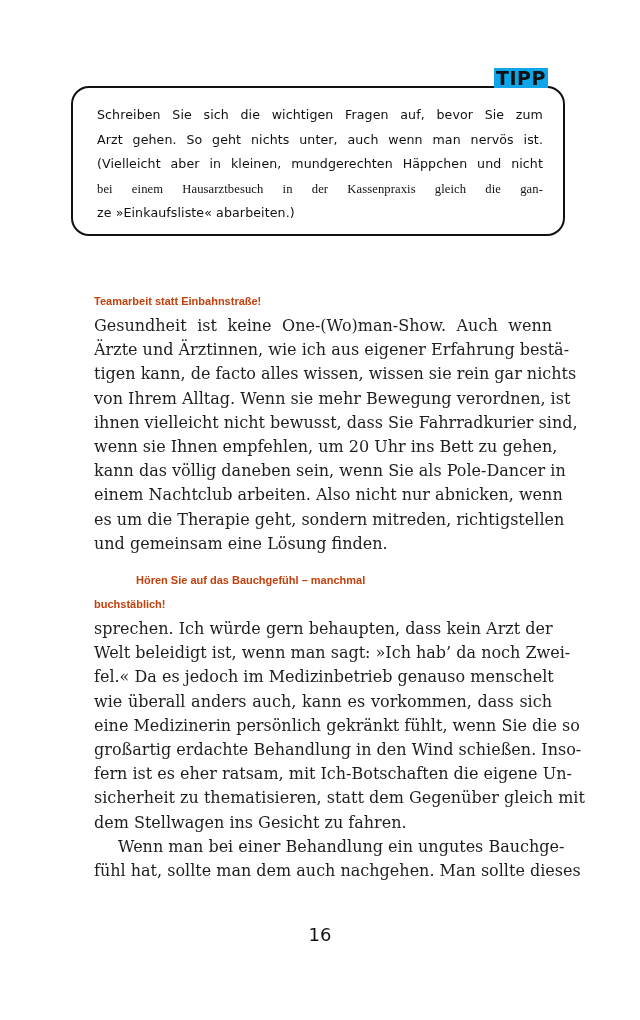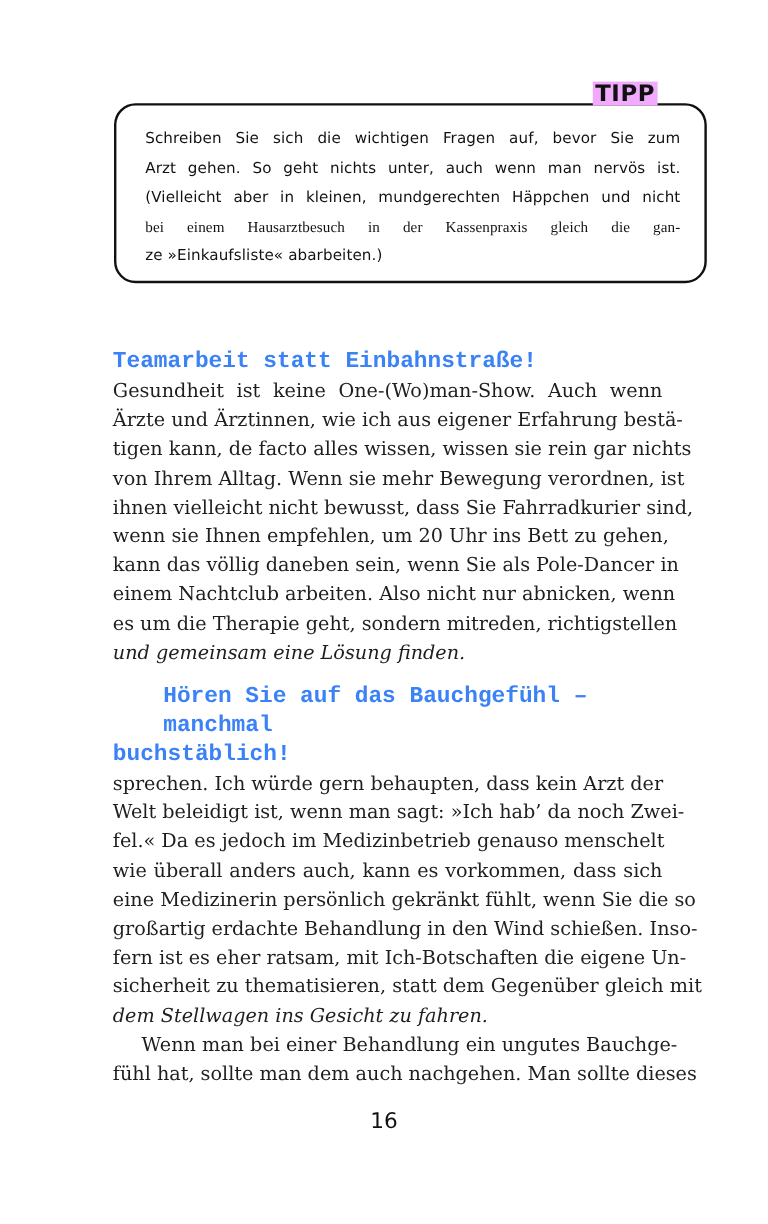--- a/index.html
+++ b/index.html
@@ -21,75 +21,73 @@
       height: 1020px;
     }
     .tipp-label {
       position: absolute;
       left: 494px;
       top: 68px;
       font-family: "DejaVu Sans", sans-serif;
       font-weight: bold;
       font-size: 19px;
       letter-spacing: 0.5px;
-      background: #f0abfc;
+      background: #0ea5e9;
       padding: 0 2px;
       line-height: 20px;
       z-index: 2;
       color: #111;
     }
     .tipp-box {
       position: absolute;
       left: 71px;
       top: 86px;
       width: 494px;
       height: 150px;
       border: 2.5px solid #111;
       border-radius: 18px;
       box-sizing: border-box;
       padding: 15px 20px 0 24px;
-      margin-left: 24px;
     }
     .tipp-text {
       font-family: "DejaVu Sans", sans-serif;
       font-size: 12.6px;
       line-height: 24.5px;
       text-align: justify;
       color: #111;
       letter-spacing: 0.1px;
     }
     .section {
       position: absolute;
       left: 94px;
       width: 458px;
     }
     .sec-heading {
-      font-family: Liberation Mono, monospace;
+      font-family: Liberation Sans, sans-serif;
       font-weight: bold;
-      font-size: 19px;
+      font-size: 11px;
       line-height: 24px;
-      color: #3b82f6;
+      color: #c2410c;
     }
     .body-text {
       font-family: "DejaVu Serif", serif;
       font-size: 16px;
       line-height: 24.2px;
       text-align: justify;
       color: #1e1e1e;
       hyphens: manual;
     }
     .body-text .line {
       display: block;
       text-align: justify;
       text-align-last: justify;
       white-space: nowrap;
     }
     .body-text .line.last {
       text-align-last: left;
-      font-style: italic;
     }
     .body-text .line.indent {
       text-indent: 24px;
     }
     .page-number {
       position: absolute;
       left: 0;
       width: 640px;
       top: 924px;
       text-align: center;

